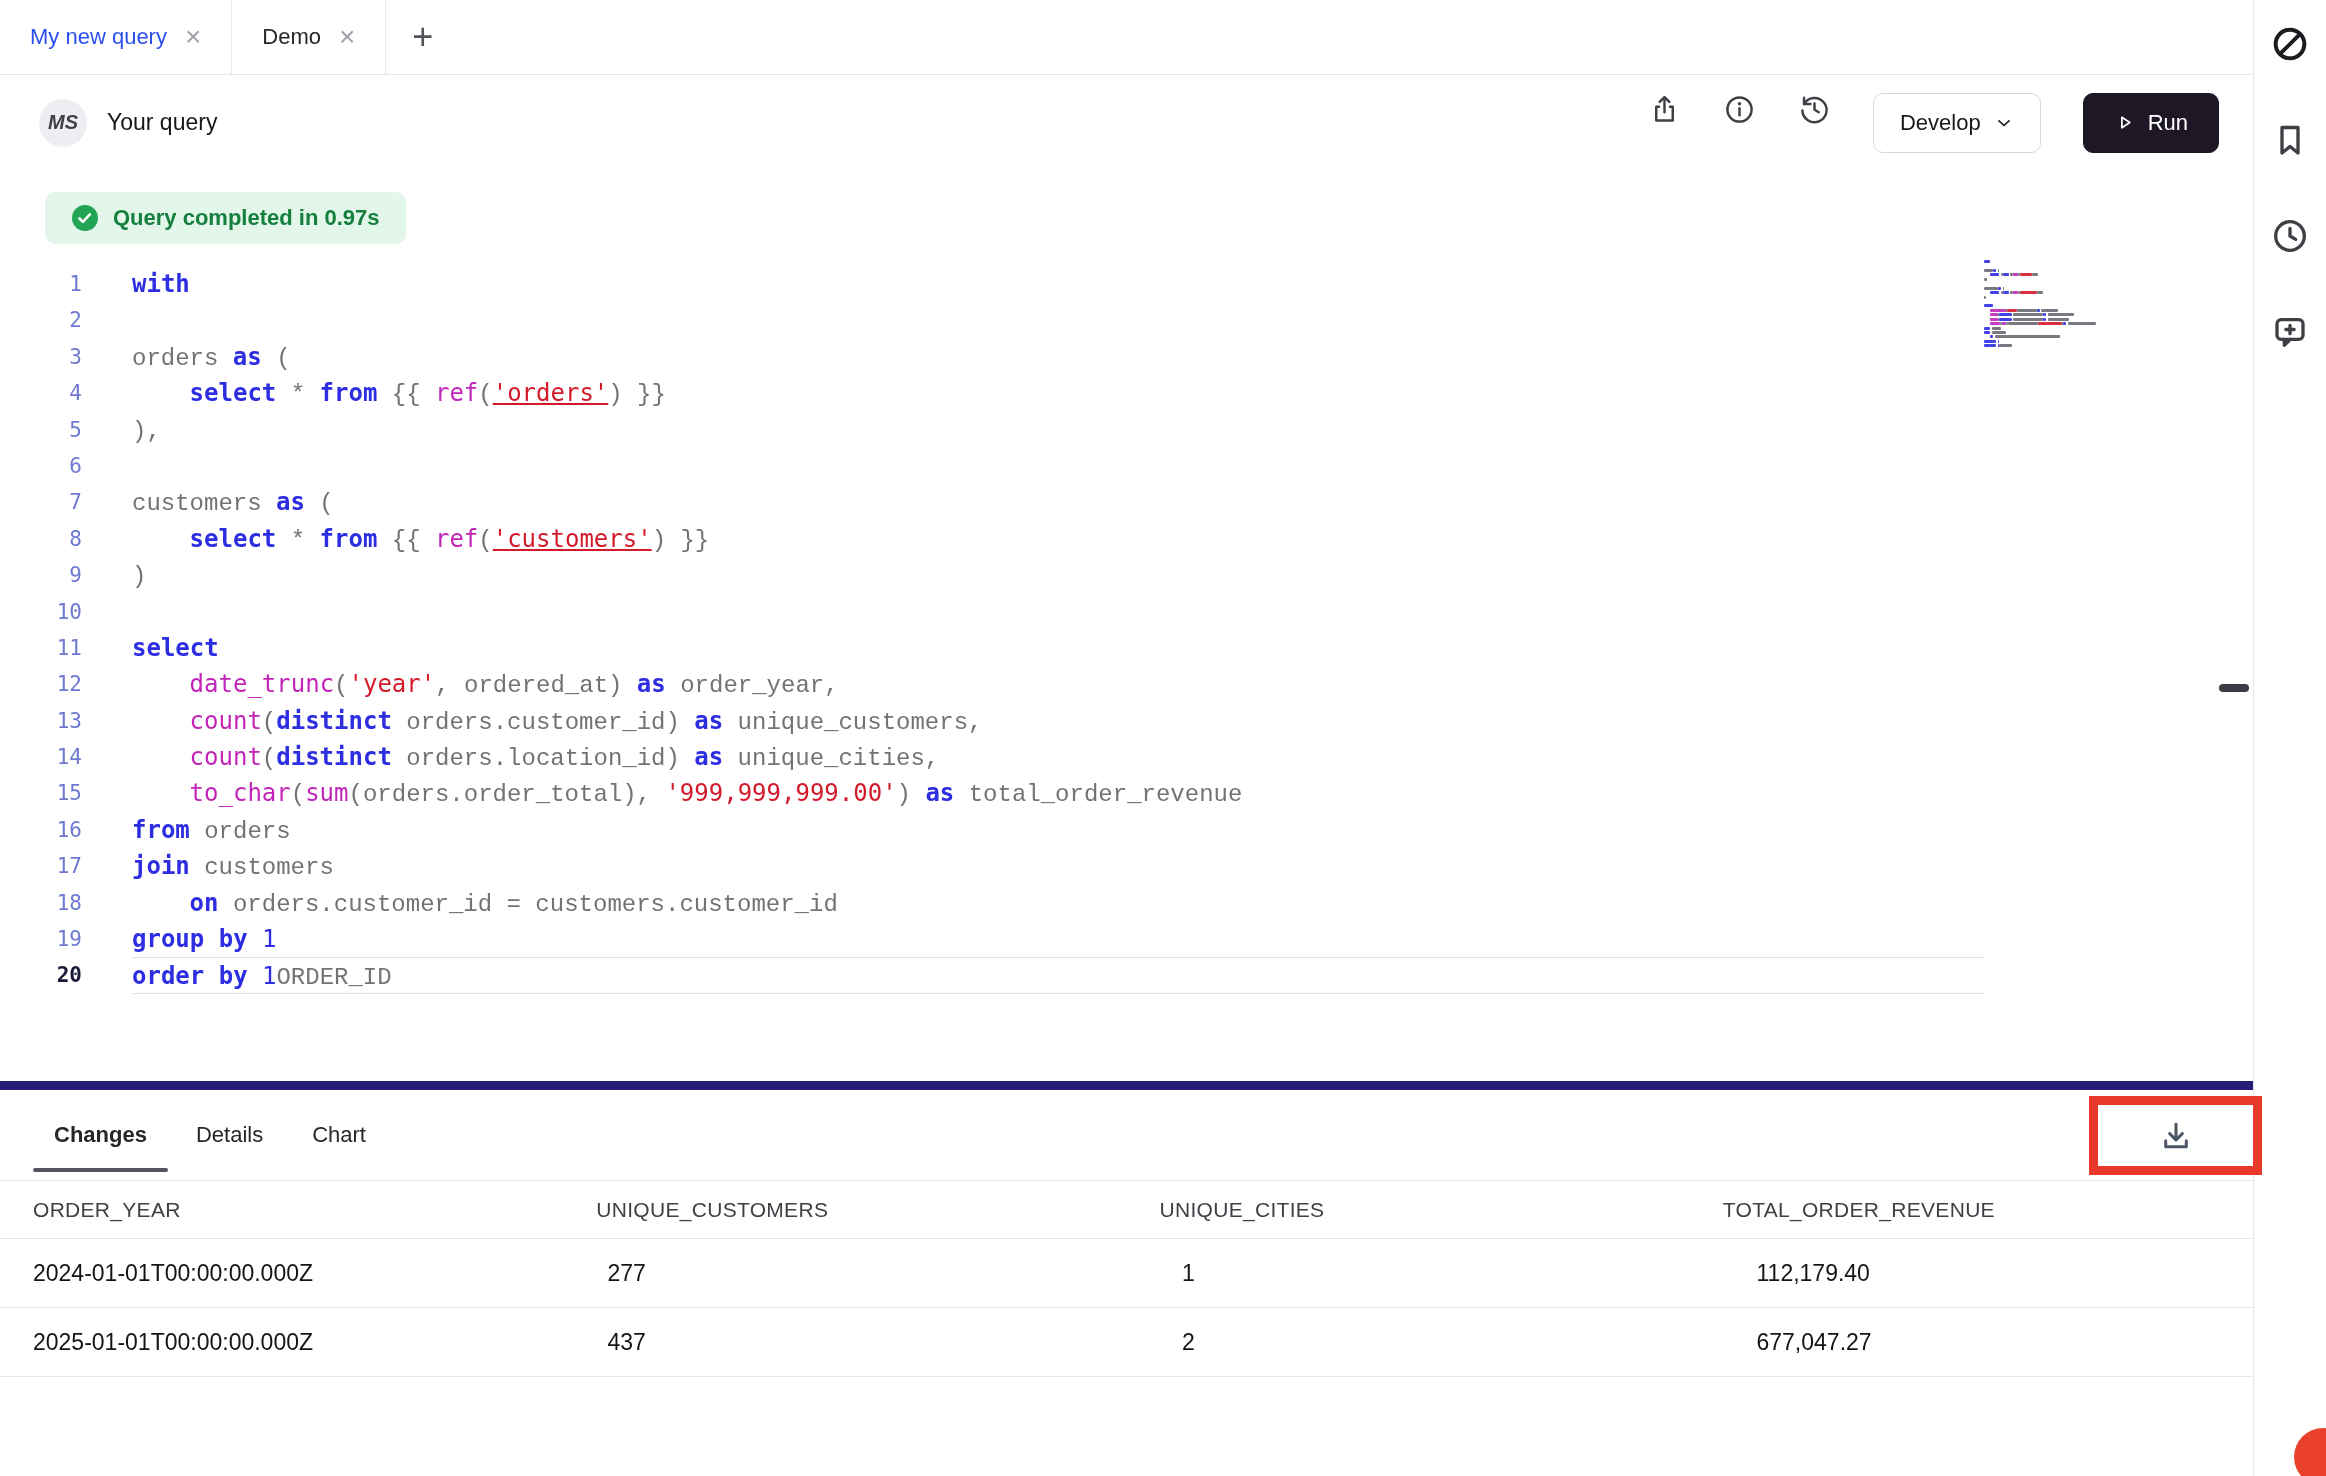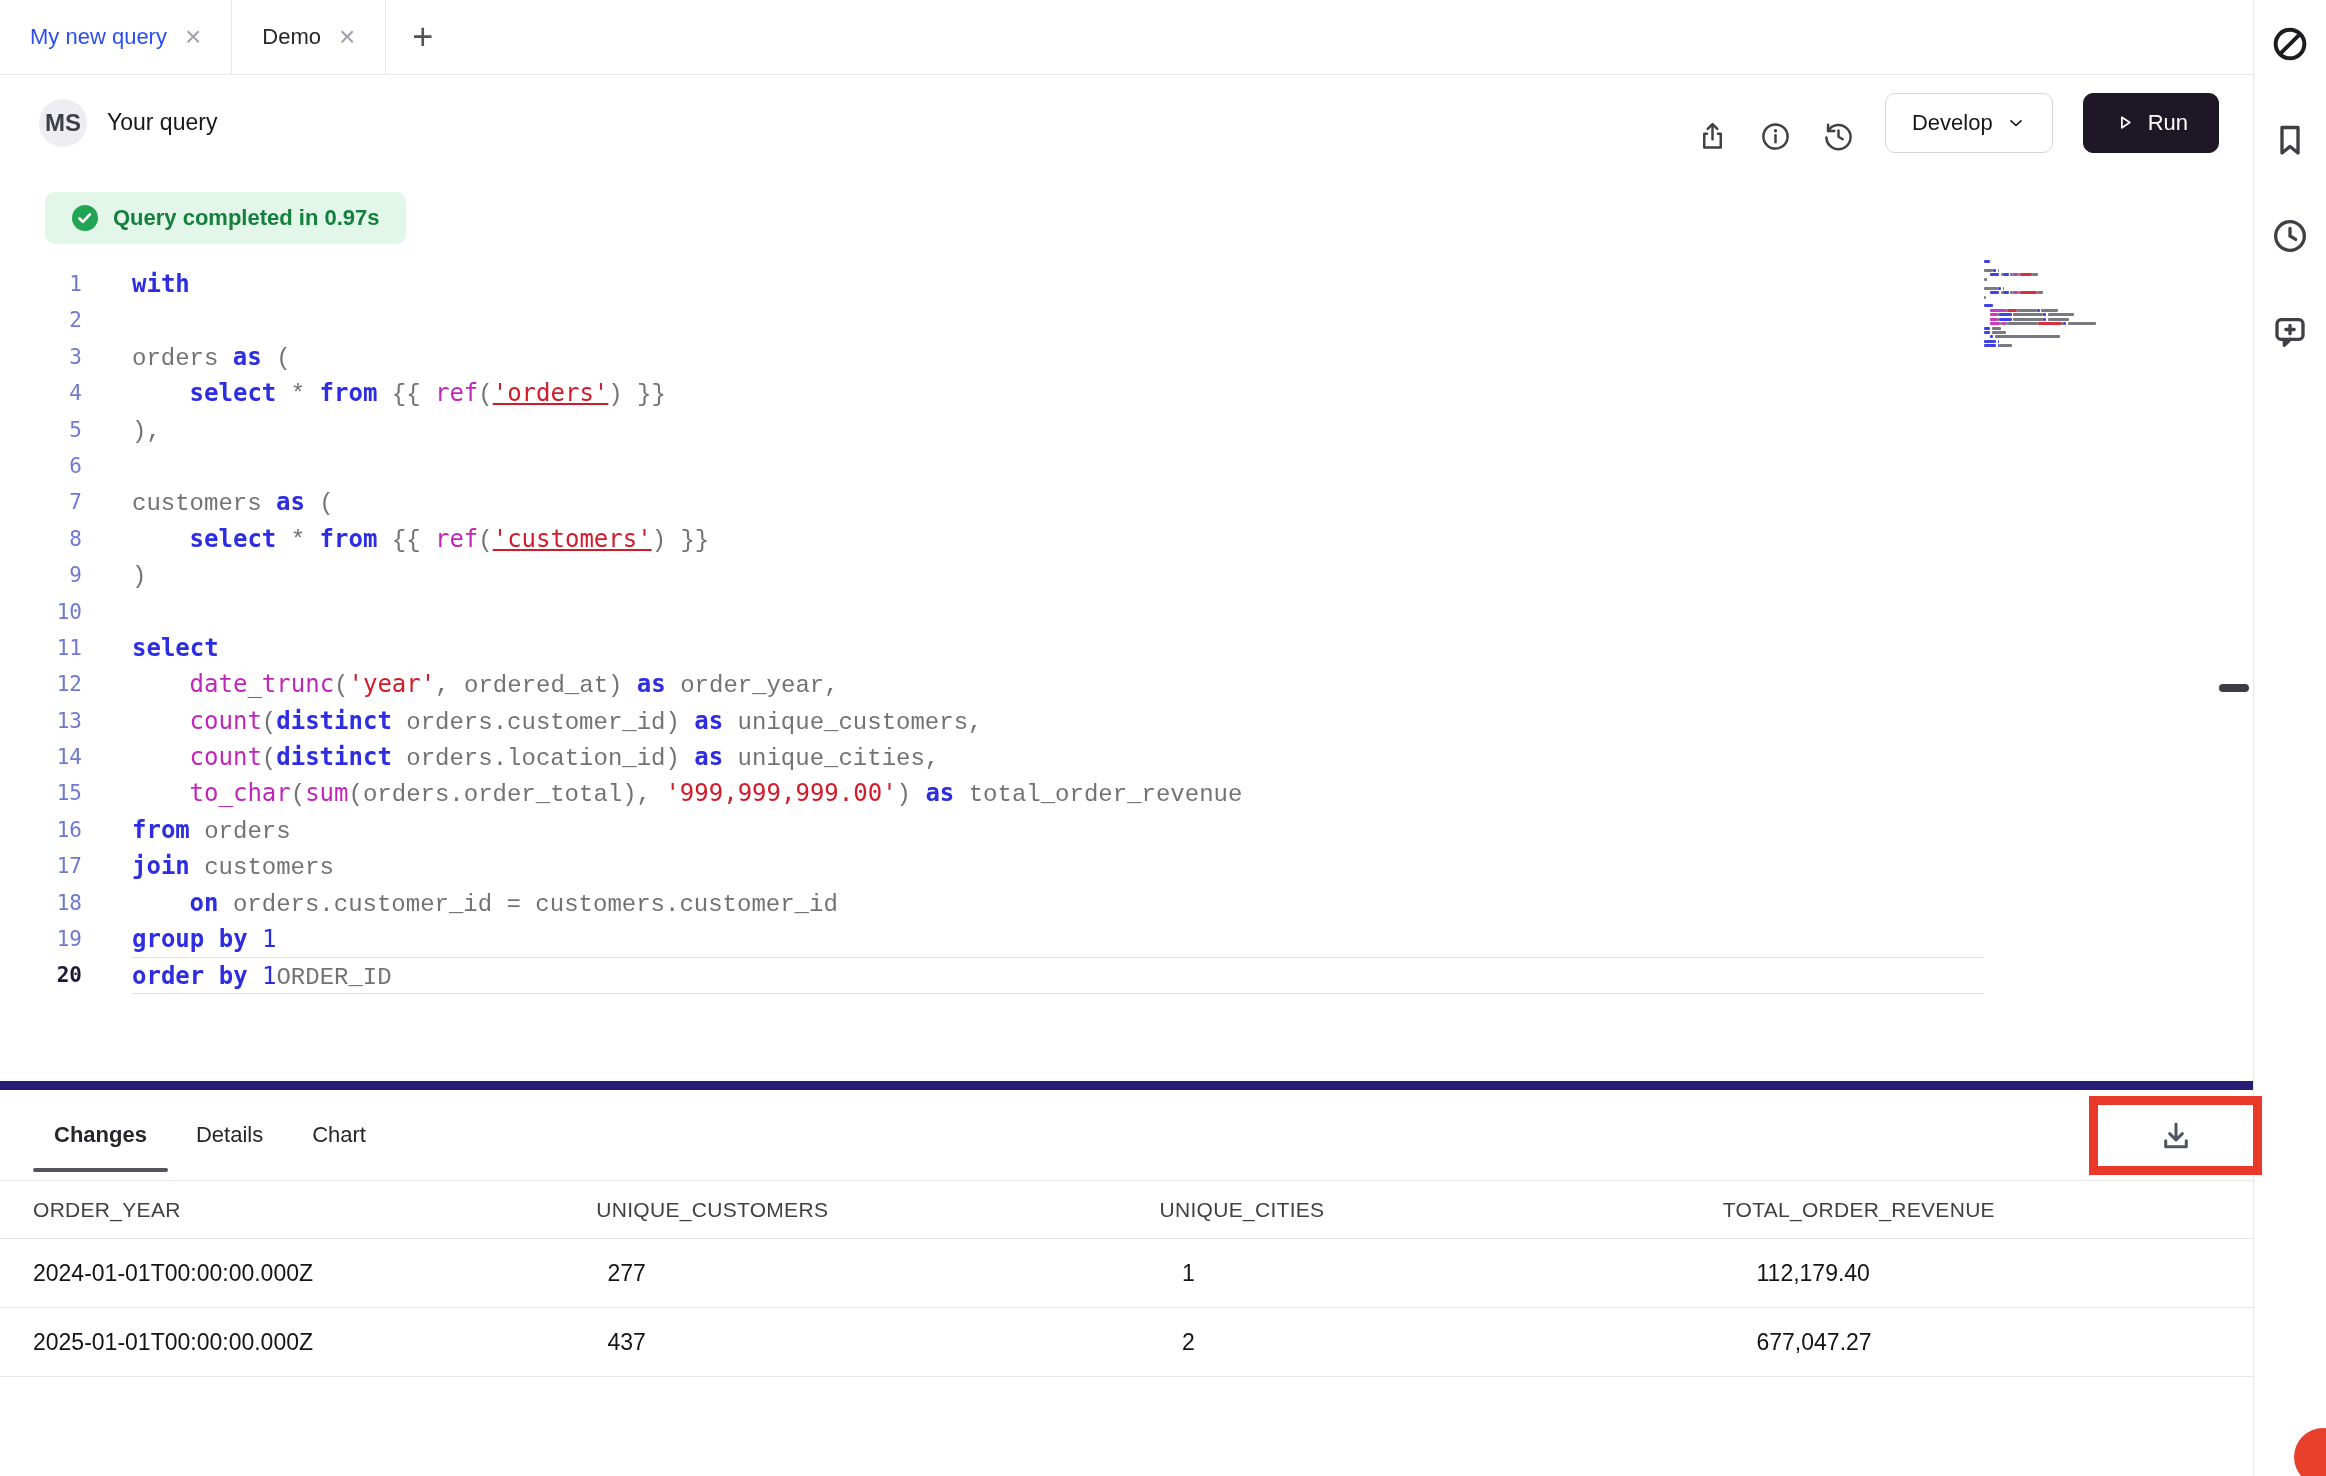--- a/index.html
+++ b/index.html
@@ -12,23 +12,23 @@
   .tabbar { height:75px; display:flex; align-items:stretch; border-bottom:1px solid #e7e7ea; flex-shrink:0; }
   .tab { display:flex; align-items:center; gap:18px; padding:0 30px; border-right:1px solid #e7e7ea;
          font-size:22px; font-weight:500; color:#27272a; cursor:default; }
   .tab.active .label { color:#2b4eef; }
   .tab-close { color:#a1a1aa; font-size:28px; font-weight:400; line-height:1; }
   .tab-new { display:flex; align-items:center; padding:0 26px; font-size:36px; color:#52525b; font-weight:300; }
 
   
   .qheader { height:95px; display:flex; align-items:center; padding:0 34px 0 39px; flex-shrink:0; }
   .avatar { width:48px; height:48px; border-radius:50%; background:#ededf2; color:#3f3f46;
-            font-size:24px; font-weight:700; display:flex; align-items:center; justify-content:center; flex-shrink:0; }
+            font-size:20px; font-weight:700; display:flex; align-items:center; justify-content:center; flex-shrink:0;font-style:italic; }
   .qtitle { margin-left:20px; font-size:23px; font-weight:500; color:#18181b; }
-  .hactions { margin-left:auto; display:flex; align-items:flex-end; gap:30px; }
+  .hactions { margin-left:auto; display:flex; align-items:flex-start; gap:42px; }
   .hicon { width:33px; height:33px; color:#3f3f46; display:flex; align-items:center; justify-content:center; }
   .hicon svg { width:100%; height:100%; }
   .btn { display:inline-flex; align-items:center; justify-content:center; gap:13px; height:60px;
          border:1.5px solid #d6d6dc; border-radius:10px; background:#fff; font-size:22px; font-weight:500;
          color:#18181b; padding:0 26px; }
   .btn-run { background:#1d1726; border-color:#1d1726; color:#fff; padding:0 30px; }
 
   
   .statusrow { margin-top:22px; padding:0 34px 0 45px; height:60px; display:flex;
                align-items:flex-start; justify-content:space-between; flex-shrink:0; }

